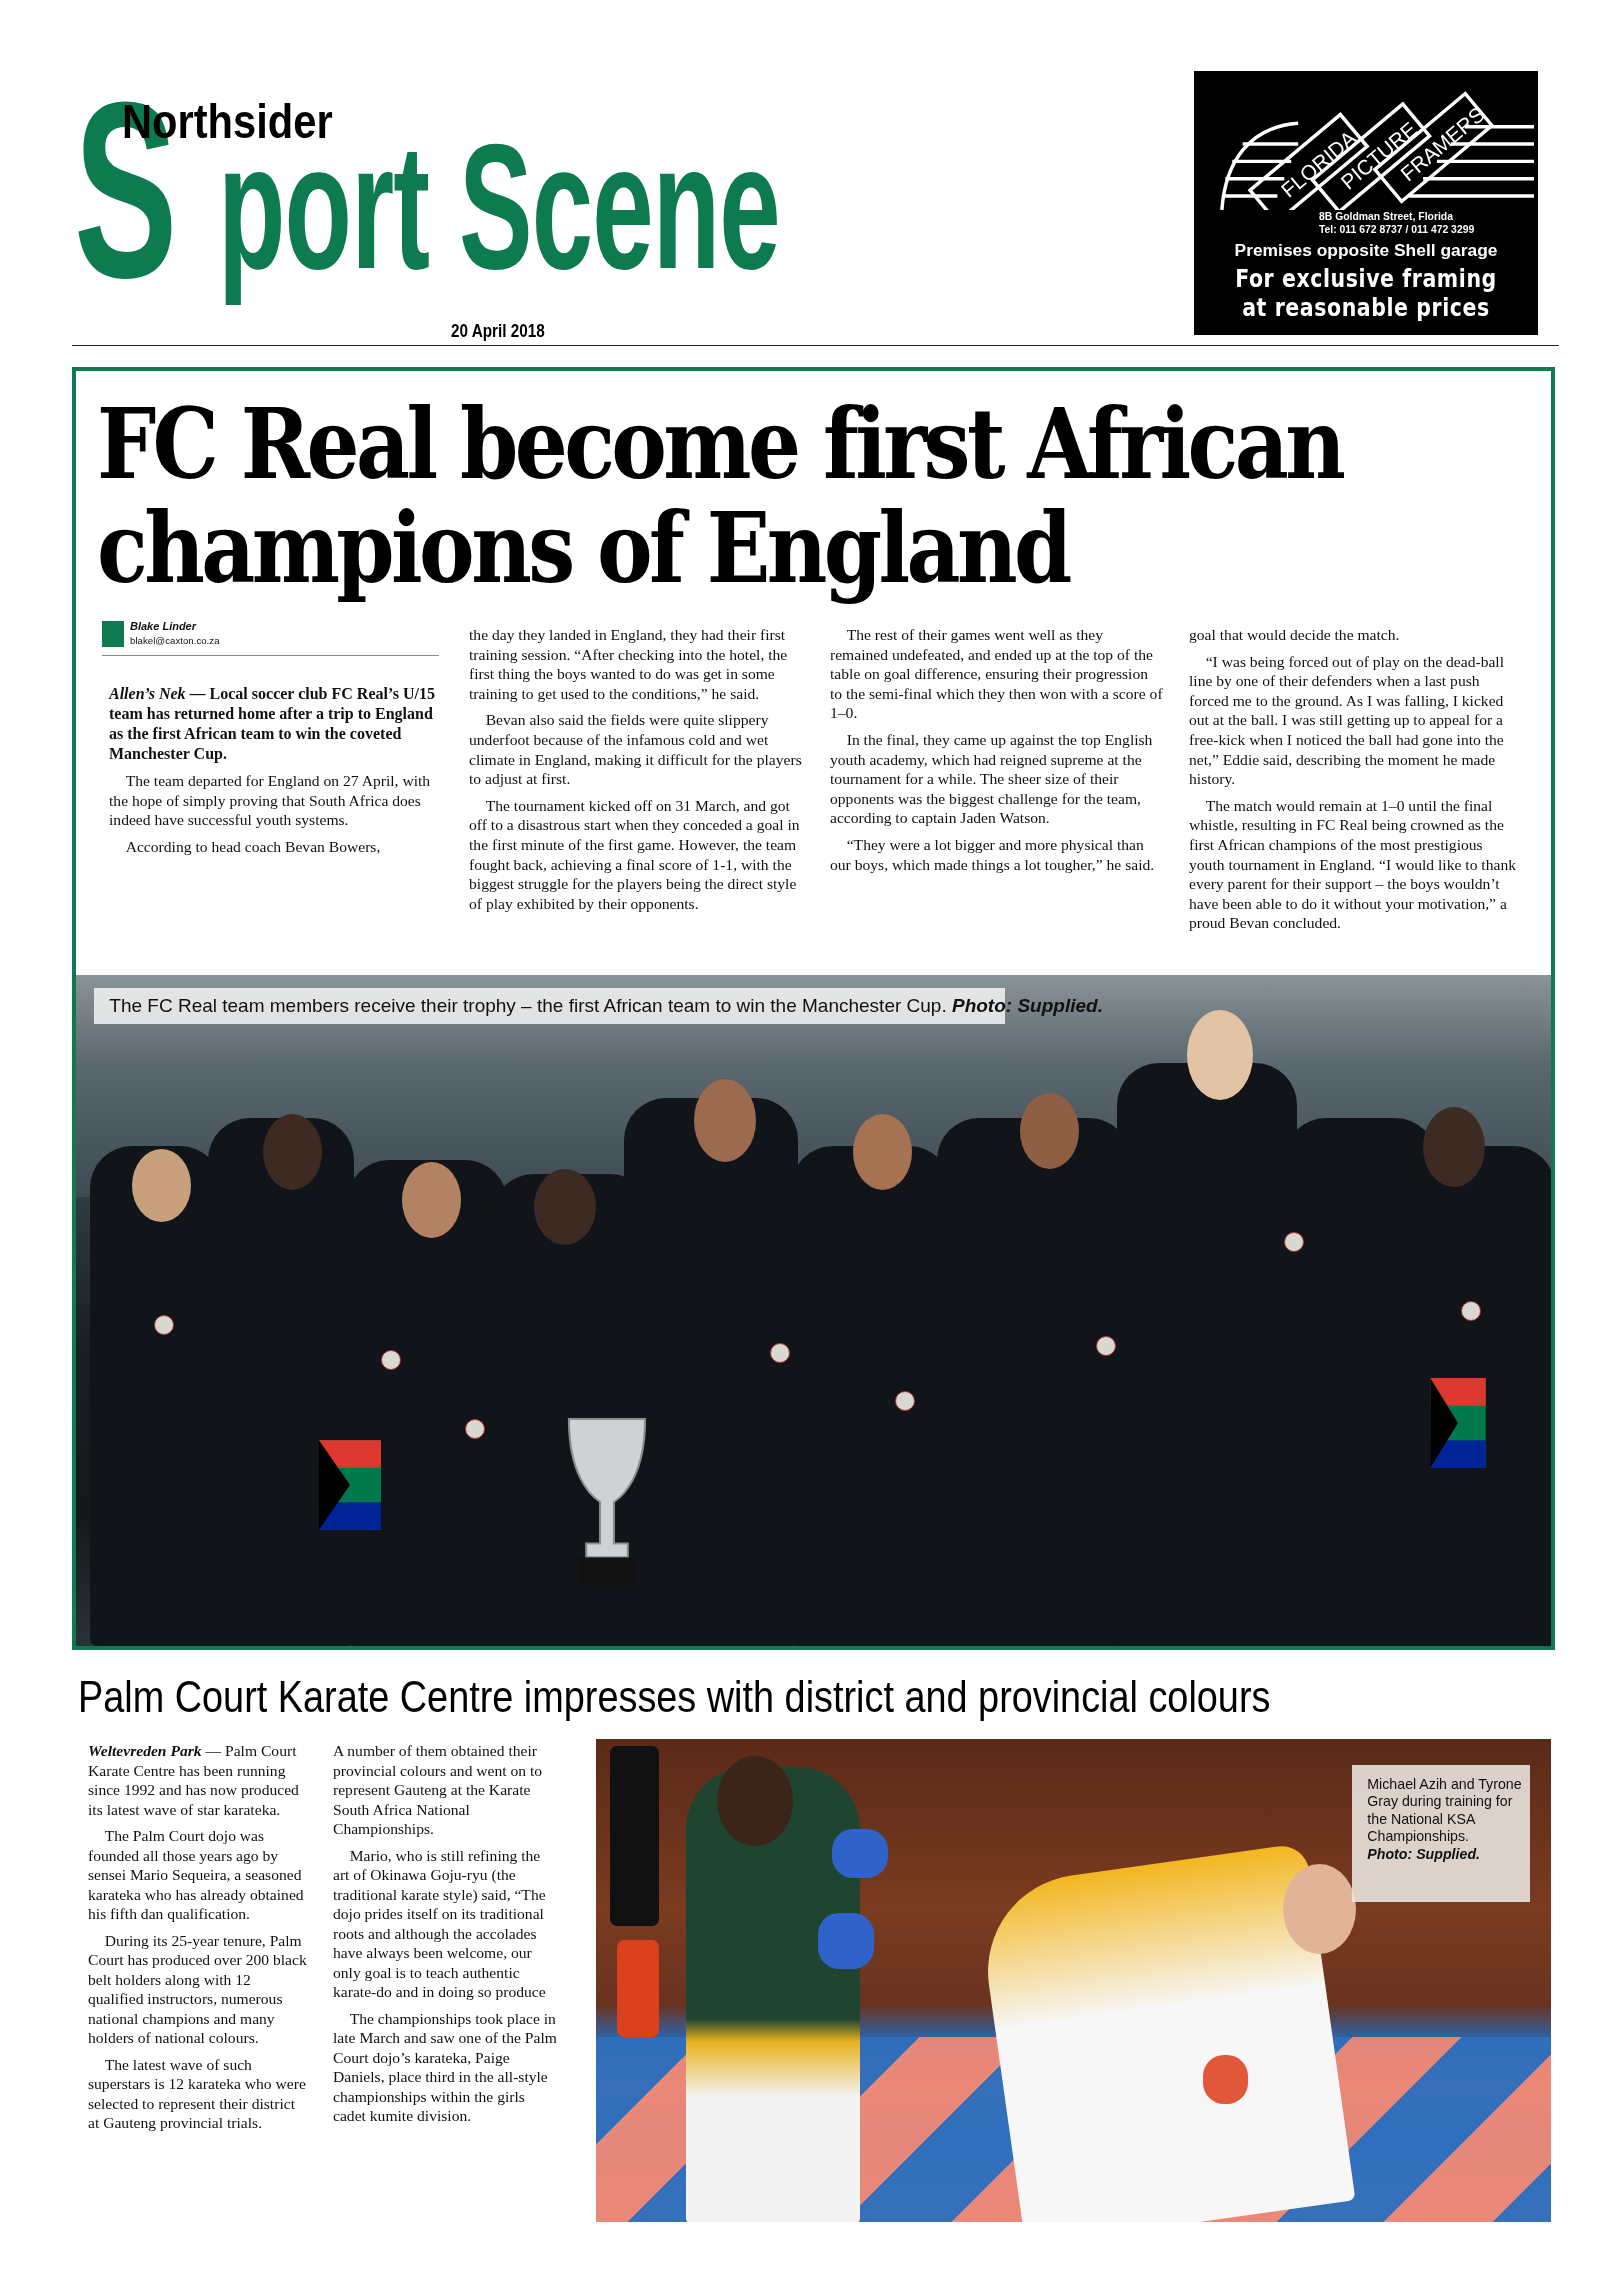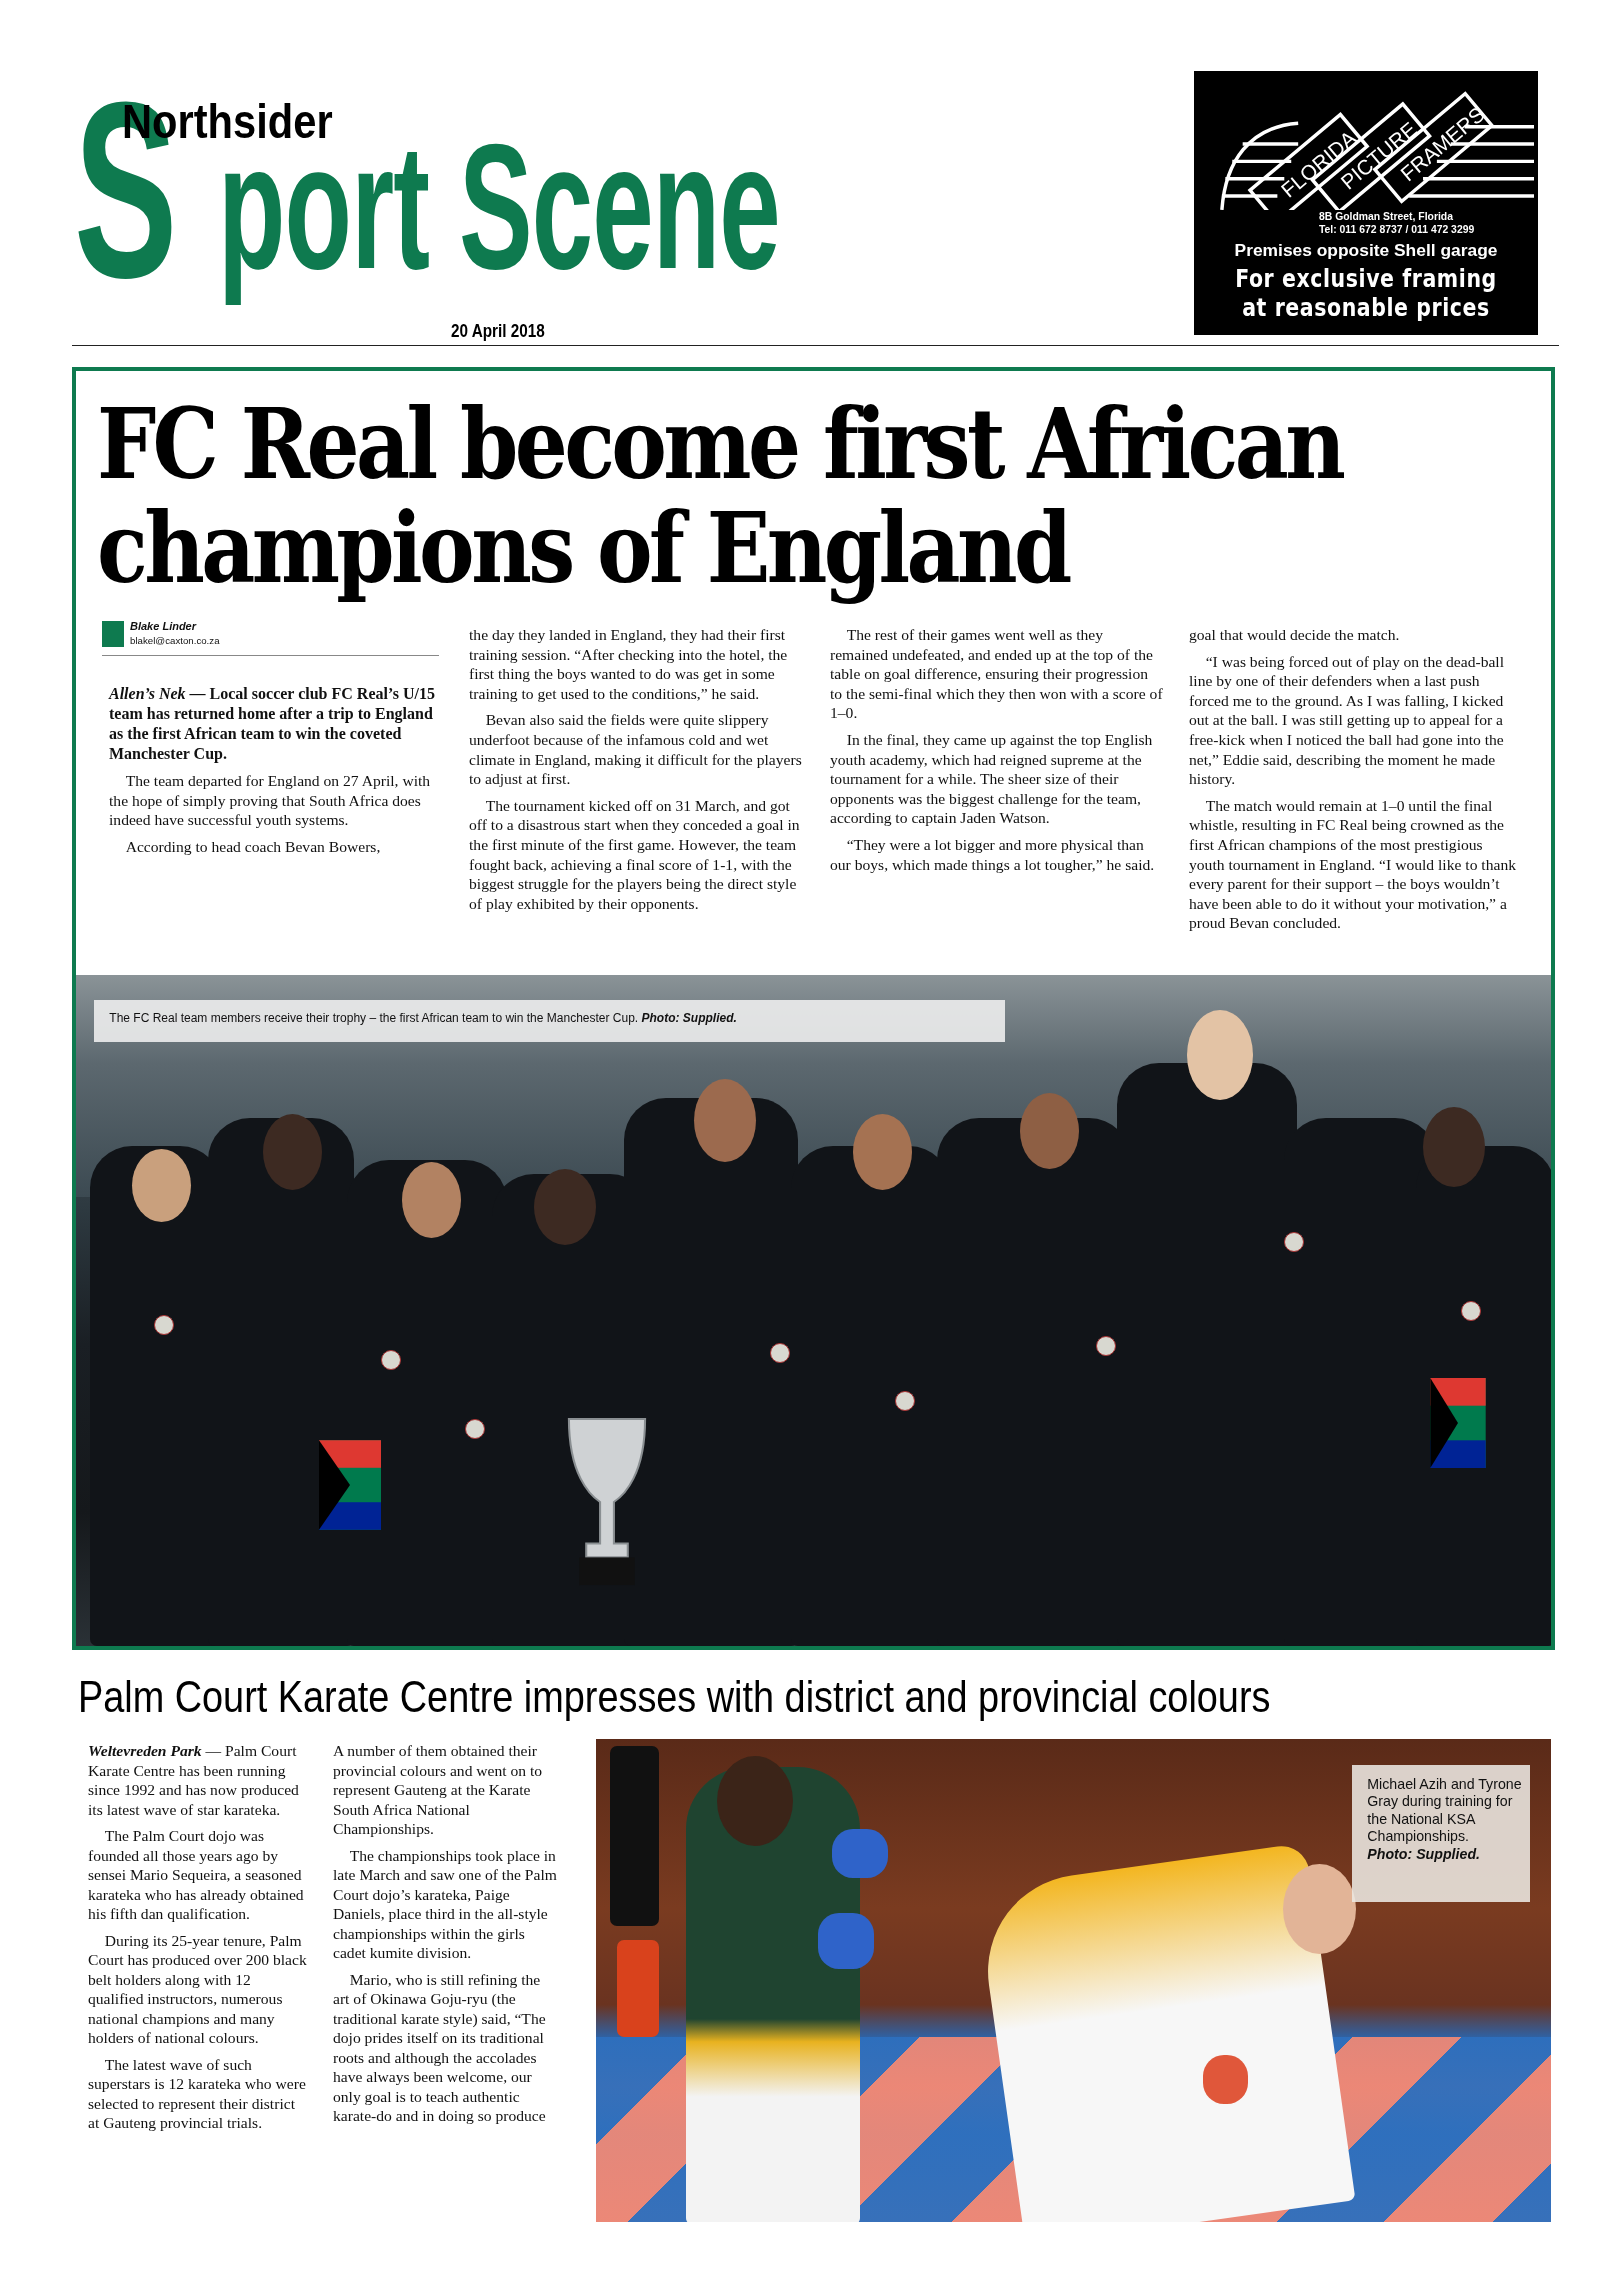--- a/index.html
+++ b/index.html
@@ -39,21 +39,21 @@
   .c3 { left: 823px; top: 618px; width: 347px; }
   .c4 { left: 1182px; top: 618px; width: 347px; }
 
   
   .team-photo { position: absolute; left: 76px; top: 975px; width: 1475px; height: 671px; overflow: hidden;
     background: linear-gradient(180deg, #5f6b70 0%, #434e55 18%, #2d3940 35%, #1a1f24 55%, #15181b 80%, #2a3136 100%); }
   .team-photo .wall { position: absolute; left: 0; top: 0; width: 100%; height: 222px; background: linear-gradient(180deg,#8a9397 0%, #5c686f 40%, #3c4a52 100%); }
   .team-photo .player { position: absolute; bottom: 0; background: #111418; border-radius: 42px 42px 7px 7px; }
   .team-photo .head { position: absolute; border-radius: 50%; background: #3d2a22; }
   .team-photo .medal { position: absolute; width: 18px; height: 18px; border-radius: 50%; background: #d8d8d0; border: 1.4px solid #a33; }
-  .team-caption { position: absolute; left: 94px; top: 988px; width: 911px; height: 42px; background: rgba(240,240,240,0.88); font-family: "Liberation Sans", sans-serif; font-size: 12px; line-height: 36px; padding-left: 15.3px; box-sizing: border-box; white-space: nowrap; margin-top: 12px; }
+  .team-caption { position: absolute; left: 94px; top: 988px; width: 911px; height: 36px; background: rgba(240,240,240,0.88); font-family: "Liberation Sans", sans-serif; font-size: 19px; line-height: 36px; padding-left: 15.3px; box-sizing: border-box; white-space: nowrap; }
   .team-caption b { font-style: italic; }
 
   
   .karate-head { position: absolute; left: 78px; top: 1669px; font-family: "Liberation Sans", sans-serif; font-size: 44px; line-height: 56px; color: #000; transform: scaleX(0.86); transform-origin: left top; white-space: nowrap; }
   .k1 { left: 81px; top: 1734px; width: 233px; font-size: 15.6px; line-height: 19.5px; }
   .k2 { left: 326px; top: 1734px; width: 239px; font-size: 15.6px; line-height: 19.5px; }
   .karate-photo { position: absolute; left: 596px; top: 1739px; width: 955px; height: 483px; overflow: hidden;
     background: linear-gradient(180deg, #5a2a18 0%, #7a3b20 35%, #6a3320 55%, #2d63a8 62%, #e57d6e 72%, #3a7ac0 82%, #e88a7a 100%); }
   .karate-photo .floor { position: absolute; left: 0; top: 298px; width: 100%; height: 187px;
     background: repeating-linear-gradient(135deg, #2e6fbd 0 76px, #ec8877 76px 153px); opacity: 0.95; }
@@ -198,22 +198,22 @@
 <h2 class="karate-head" style="margin:0;font-weight:normal;">Palm Court Karate Centre  impresses with district and provincial colours</h2>
 
 <div class="col k1">
   <p class="noindent"><b><i>Weltevreden Park</i></b> <span>— Palm Court Karate Centre has been running since 1992 and has now produced its latest wave of star karateka.</span></p>
   <p>The Palm Court dojo was founded all those years ago by sensei Mario Sequeira, a seasoned karateka who has already obtained his fifth dan qualification.</p>
   <p>During its 25-year tenure, Palm Court has produced over 200 black belt holders along with 12 qualified instructors, numerous national champions and many holders of national colours.</p>
   <p>The latest wave of such superstars is 12 karateka who were selected to represent their district at Gauteng provincial trials.</p>
 </div>
 <div class="col k2">
   <p class="noindent">A number of them obtained their provincial colours and went on to represent Gauteng at the Karate South Africa National Championships.</p>
+  <p>Mario, who is still refining the art of Okinawa Goju-ryu (the traditional karate style) said, “The dojo prides itself on its traditional roots and although the accolades have always been welcome, our only goal is to teach authentic karate-do and in doing so produce</p>
   <p>The championships took place in late March and saw one of the Palm Court dojo’s karateka, Paige Daniels, place third in the all-style championships within the girls cadet kumite division.</p>
-  <p>Mario, who is still refining the art of Okinawa Goju-ryu (the traditional karate style) said, “The dojo prides itself on its traditional roots and although the accolades have always been welcome, our only goal is to teach authentic karate-do and in doing so produce</p>
 </div>
 
 <div class="karate-photo">
   <div class="floor"></div>
   <div class="bag"></div>
   <div class="bag2"></div>
   <div class="fighter1"></div>
   <div class="fighter2"></div>
   <div style="position:absolute;left:121px;top:17.4px;width:76px;height:90px;border-radius:50%;background:#3b2418;"></div>
   <div style="position:absolute;left:687px;top:125px;width:73px;height:90px;border-radius:50%;background:#e2b497;"></div>

